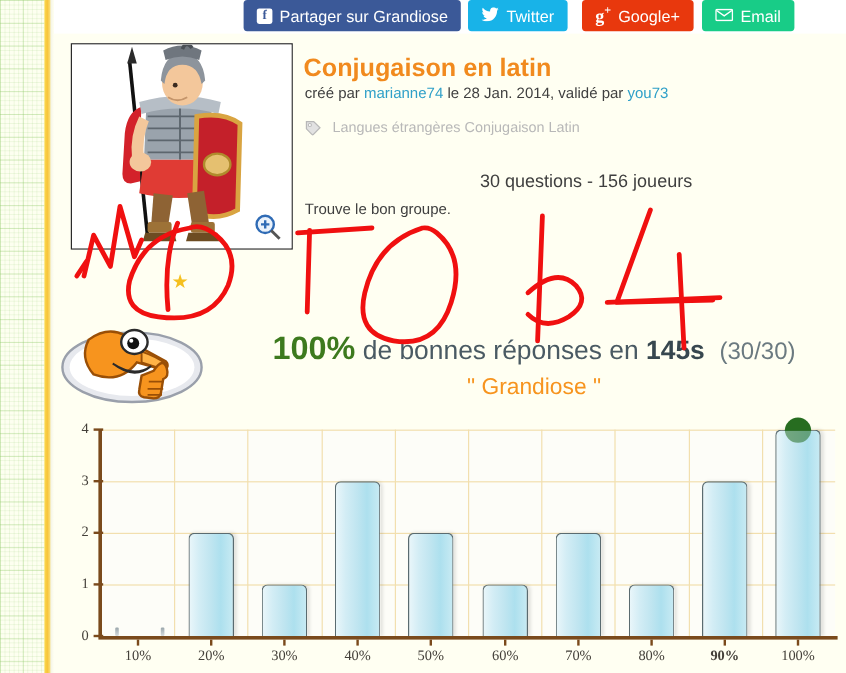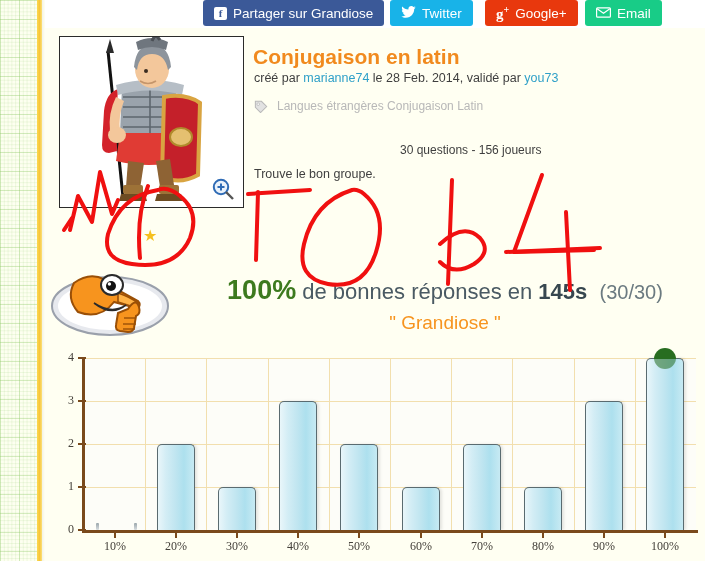--- a/index.html
+++ b/index.html
@@ -142,21 +142,21 @@
 
   #quiz-level {
     position: absolute;
     left: 209px; top: 143px;
     font-size: 12.5px;
     color: #3d7a34;
   }
   #quiz-count {
     position: absolute;
     left: 355px; top: 143px;
-    font-size: 12px;
+    font-size: 15px;
     color: #3f3f3f;
   }
   #quiz-desc {
     position: absolute;
     left: 209px; top: 167px;
     font-size: 12.5px;
     color: #3f3f3f;
   }
 
   
@@ -389,21 +389,21 @@
       <circle cx="10" cy="10" r="7.2" fill="#eaf2fb" stroke="#2f6bb5" stroke-width="2"></circle>
       <line x1="15" y1="15" x2="22" y2="22" stroke="#555" stroke-width="2.4"></line>
       <line x1="6.5" y1="10" x2="13.5" y2="10" stroke="#2f6bb5" stroke-width="2"></line>
       <line x1="10" y1="6.5" x2="10" y2="13.5" stroke="#2f6bb5" stroke-width="2"></line>
     </svg>
   </div>
 
   <div id="quiz-title">Conjugaison en latin</div>
 
   <div id="quiz-byline">
-    <span>créé par </span><span class="link">marianne74</span><span> le 28 Feb. 2014, validé par </span><span class="link">you73</span>
+    <span>créé par </span><span class="link">marianne74</span><span> le 28 Jan. 2014, validé par </span><span class="link">you73</span>
   </div>
 
   <div class="meta-row" id="meta-tags">
     <svg class="meta-icon" viewBox="0 0 16 15">
       <path d="M1.5 1.5 h7 l6 6 -7 7 -6 -6 z" fill="#e2e2e2" stroke="#b8b8b8" stroke-width="1.2"></path>
       <circle cx="4.8" cy="4.8" r="1.5" fill="#ffffff" stroke="#b8b8b8" stroke-width="1"></circle>
     </svg>
     <span>Langues étrangères   Conjugaison   Latin</span>
   </div>
 
@@ -487,21 +487,21 @@
       <div class="x-label" style="left: 250px;">40%</div>
       <div class="x-tick" style="left: 310px;"></div>
       <div class="x-label" style="left: 311px;">50%</div>
       <div class="x-tick" style="left: 372px;"></div>
       <div class="x-label" style="left: 373px;">60%</div>
       <div class="x-tick" style="left: 433px;"></div>
       <div class="x-label" style="left: 434px;">70%</div>
       <div class="x-tick" style="left: 494px;"></div>
       <div class="x-label" style="left: 495px;">80%</div>
       <div class="x-tick" style="left: 555px;"></div>
-      <div class="x-label" style="left: 556px;">90%</div>
+      <div class="x-label" style="left: 556px; font-weight: bold;">90%</div>
       <div class="x-tick" style="left: 616px;"></div>
       <div class="x-label" style="left: 617px;">100%</div>
     </div>
 </div>
 
 <svg id="annotations" viewBox="0 0 705 561">
   <g fill="none" stroke="#f01010" stroke-width="4" stroke-linecap="round" stroke-linejoin="round">
 
     <path d="M70 230 L78 196 L92 222 L100 172 L112 214 L118 200"></path>
     <path d="M64 230 L72 218"></path>

